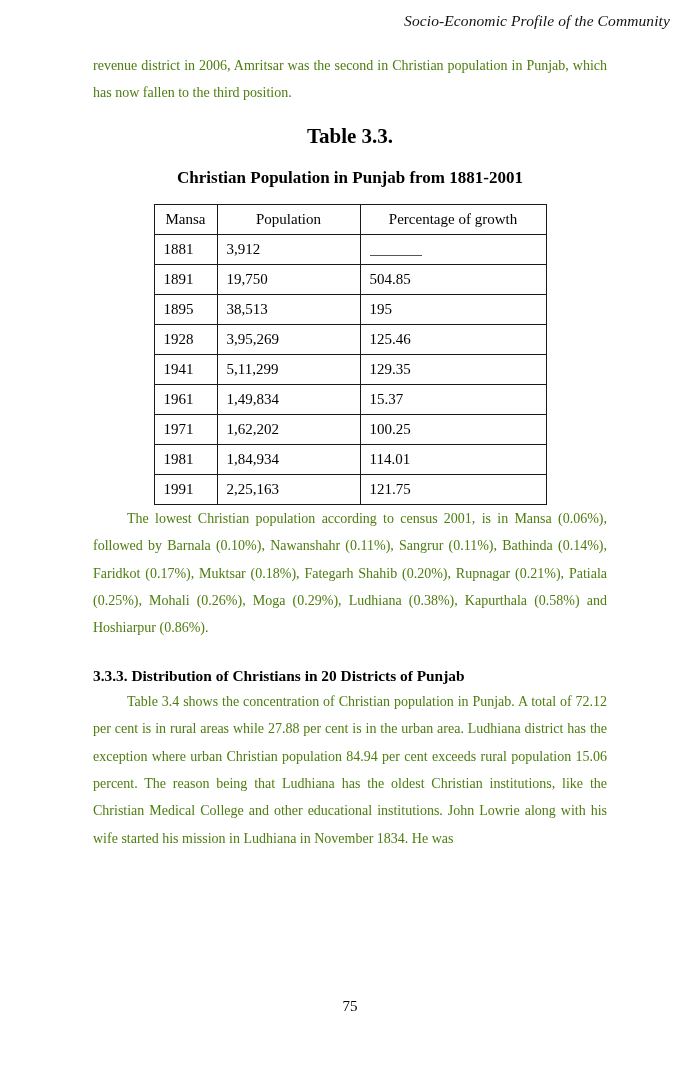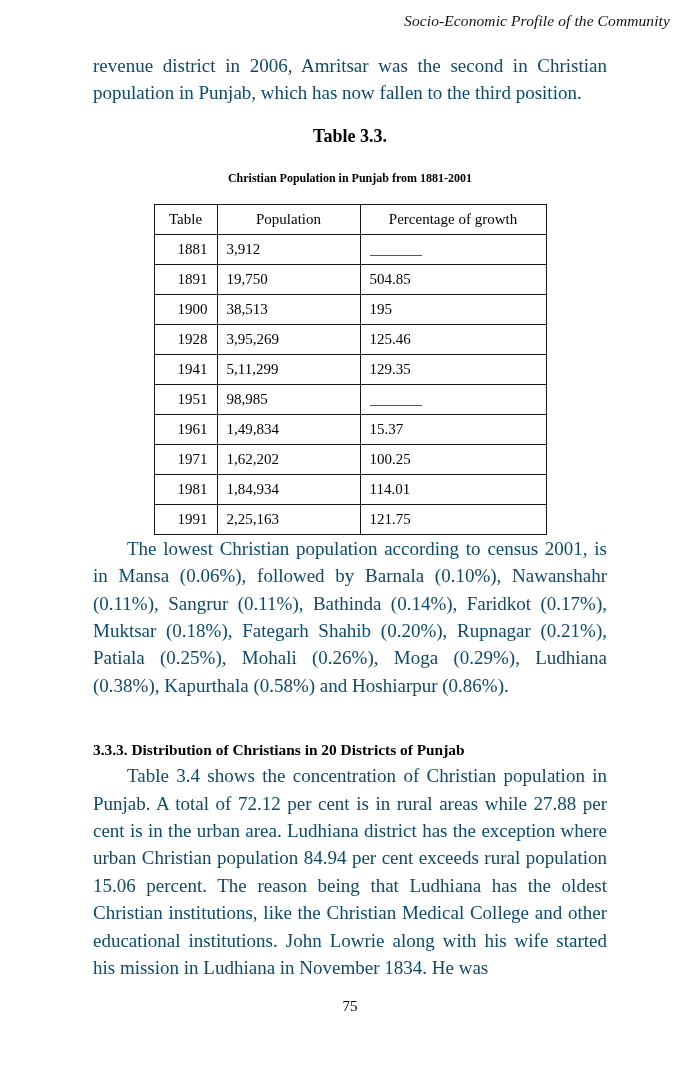--- a/index.html
+++ b/index.html
@@ -41,38 +41,38 @@
   
   .content {
     position: absolute;
     left: 93px;
     top: 52px;
     width: 514px;
   }
 
   p.body {
     margin: 0 0 0 0;
-    font-size: 19px;
+    font-size: 14px;
     line-height: 27.4px;
     text-align: justify;
     text-justify: inter-word;
-    color: #0c4a6e;
+    color: #4d7c0f;
   }
   p.body.indent { text-indent: 34px; }
 
   
   .table-caption {
     margin-top: 16px;
     text-align: center;
     font-weight: bold;
-    font-size: 18px;
+    font-size: 21px;
     line-height: 26px;
   }
   .table-caption.second {
-    font-size: 12px;
+    font-size: 17px;
   }
 
   
   .table-wrap {
     margin-top: 13px;
     display: flex;
     justify-content: center;
   }
   table.data {
     border-collapse: collapse;
@@ -89,21 +89,21 @@
     vertical-align: middle;
     white-space: nowrap;
   }
   table.data th {
     text-align: center;
   }
   col.c-year  { width: 63px; }
   col.c-pop   { width: 143px; }
   col.c-pct   { width: 186px; }
 
-  td.year { text-align: right; padding-right: 12px; margin-left: 40px; }
+  td.year { text-align: left; padding-right: 12px; margin-left: 40px; }
   td.pop  { text-align: left; padding-right: 34px; }
   td.pct  { text-align: left; padding-right: 24px; margin-left: 36px; }
 
   
   td.pct .dash-rule {
     display: inline-block;
     width: 52px;
     height: 0;
     border-top: 1px solid #555555;
     vertical-align: middle;
@@ -115,21 +115,21 @@
   .source-note {
     margin-top: 11px;
     margin-left: 31px;
     font-style: italic;
     font-size: 13.4px;
   }
 
   
   .after-table { margin-top: 21px; }
   .section-heading {
-    margin-top: 39px;
+    margin-top: 22px;
     font-weight: bold;
     font-size: 15.4px;
     line-height: 24px;
   }
   .para-gap { margin-top: 15px; }
 
   
   .folio {
     position: absolute;
     left: 0;
@@ -156,57 +156,52 @@
 
     <div class="table-wrap">
       <table class="data">
         <colgroup>
           <col class="c-year">
             <col class="c-pop">
             <col class="c-pct">
         </colgroup>
         <thead>
           <tr>
-            <th>Table</th>
+            <th>Mansa</th>
             <th>Population</th>
             <th>Percentage of growth</th>
           </tr>
         </thead>
         <tbody>
             <tr>
               <td class="year">1881</td>
               <td class="pop">3,912</td>
               <td class="pct"><span class="dash-rule"></span></td>
             </tr>
             <tr>
               <td class="year">1891</td>
               <td class="pop">19,750</td>
               <td class="pct">504.85</td>
             </tr>
             <tr>
-              <td class="year">1900</td>
+              <td class="year">1895</td>
               <td class="pop">38,513</td>
               <td class="pct">195</td>
             </tr>
             <tr>
               <td class="year">1928</td>
               <td class="pop">3,95,269</td>
               <td class="pct">125.46</td>
             </tr>
             <tr>
               <td class="year">1941</td>
               <td class="pop">5,11,299</td>
               <td class="pct">129.35</td>
             </tr>
             <tr>
-              <td class="year">1951</td>
-              <td class="pop">98,985</td>
-              <td class="pct"><span class="dash-rule"></span></td>
-            </tr>
-            <tr>
               <td class="year">1961</td>
               <td class="pop">1,49,834</td>
               <td class="pct">15.37</td>
             </tr>
             <tr>
               <td class="year">1971</td>
               <td class="pop">1,62,202</td>
               <td class="pct">100.25</td>
             </tr>
             <tr>

